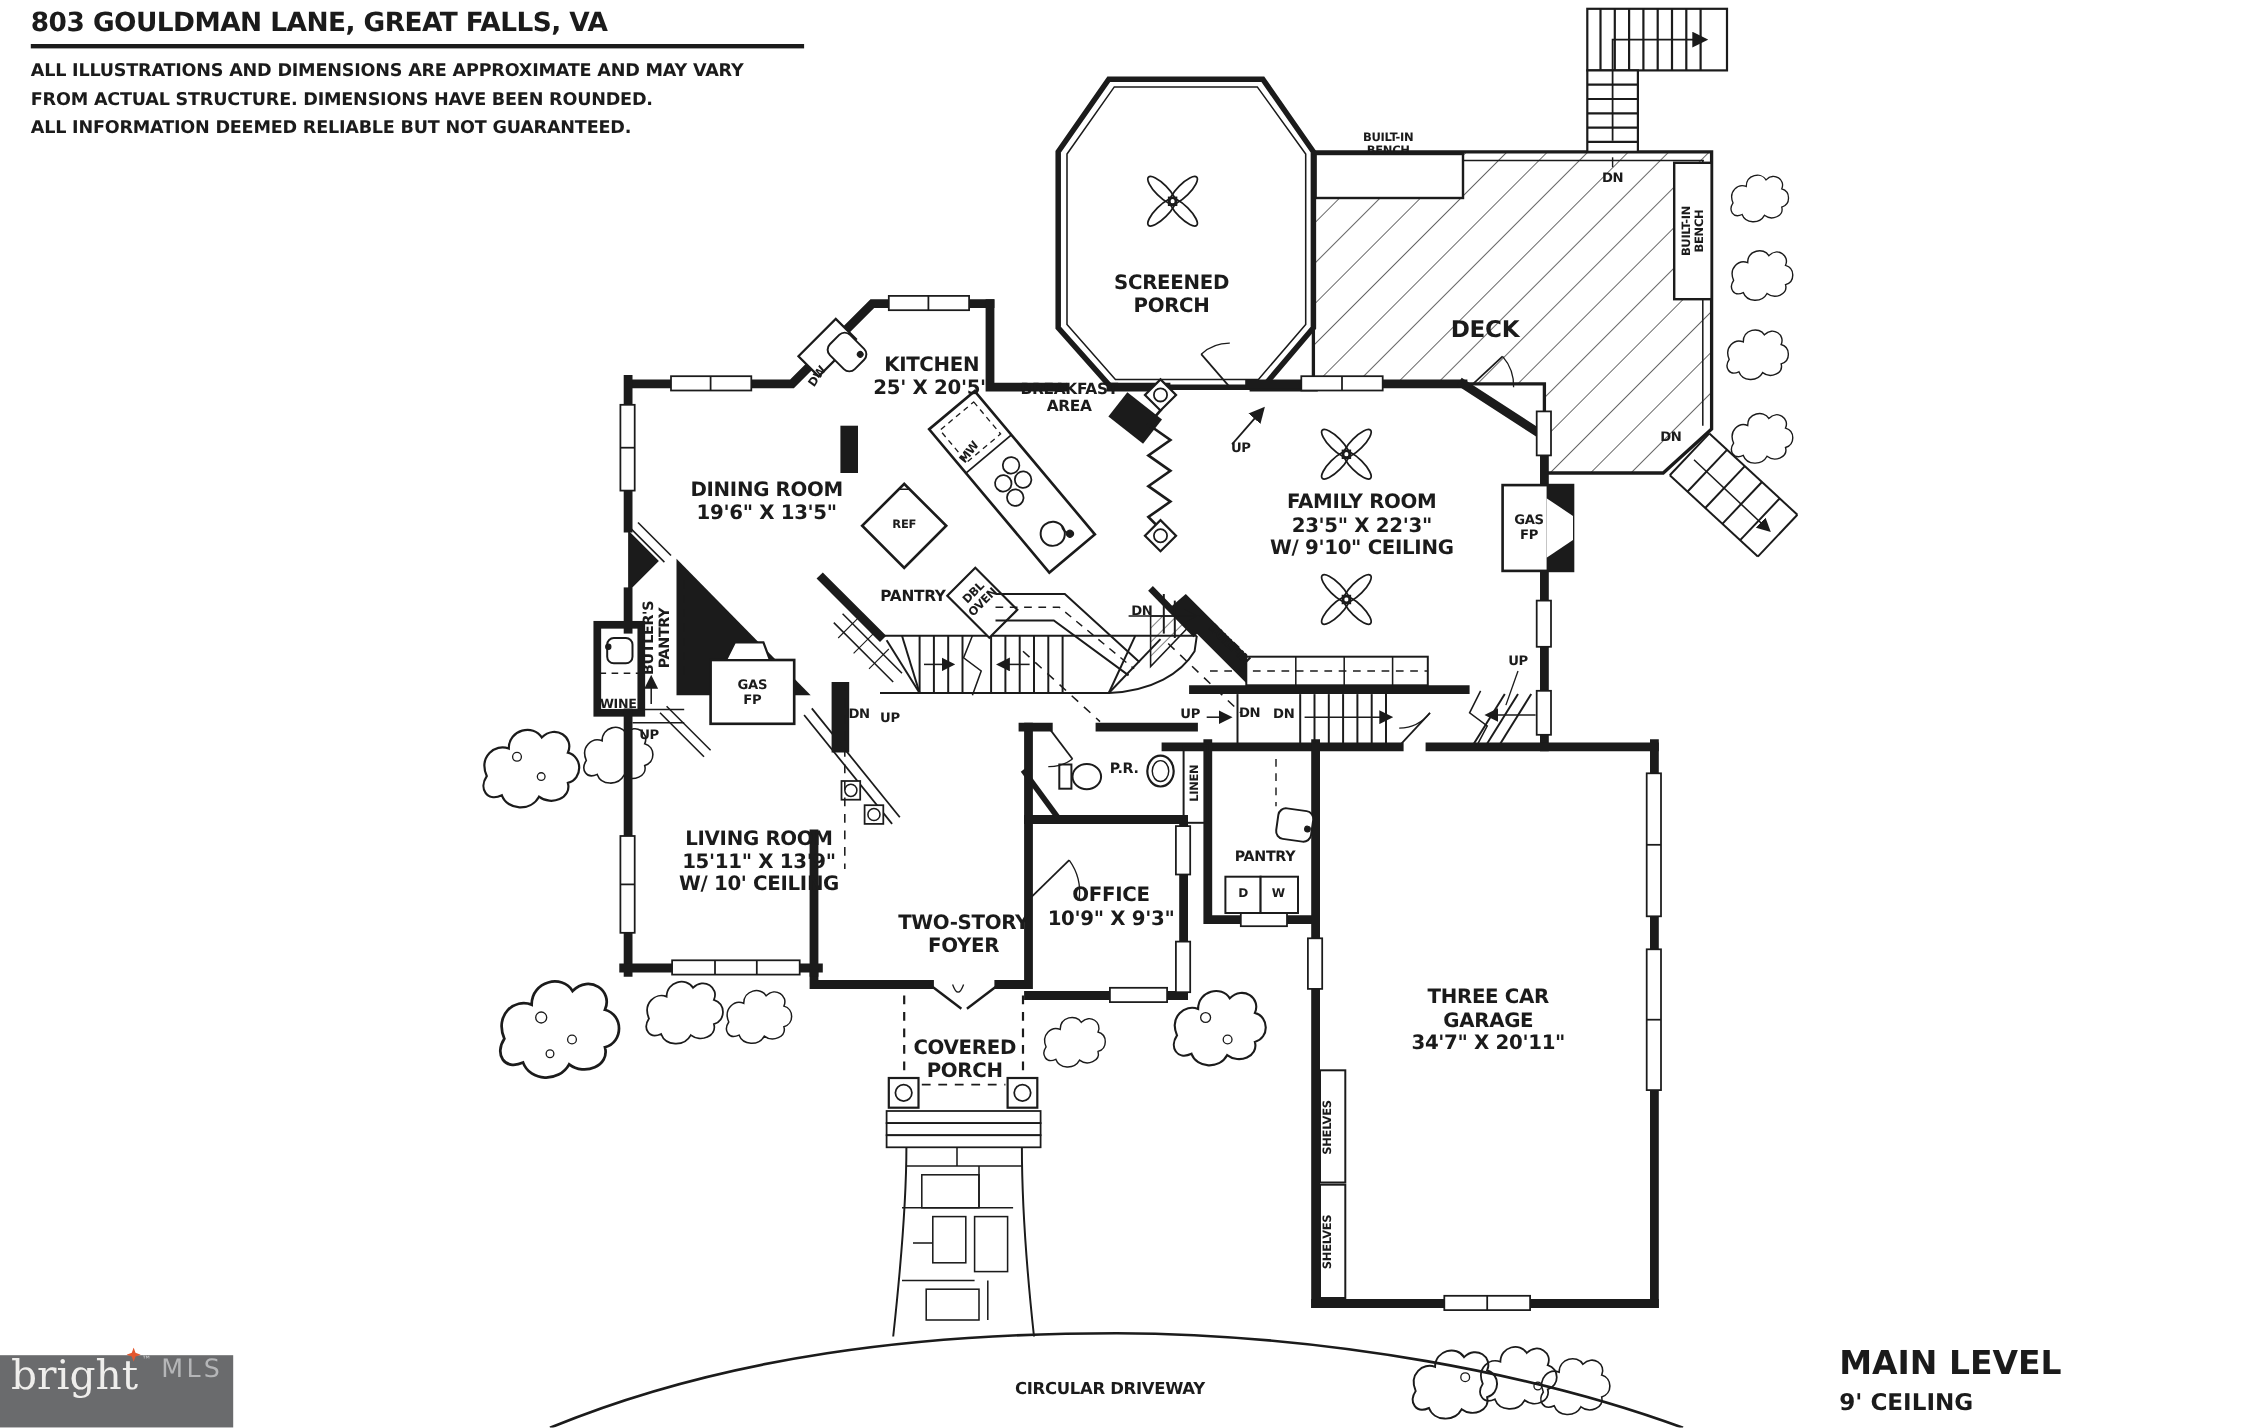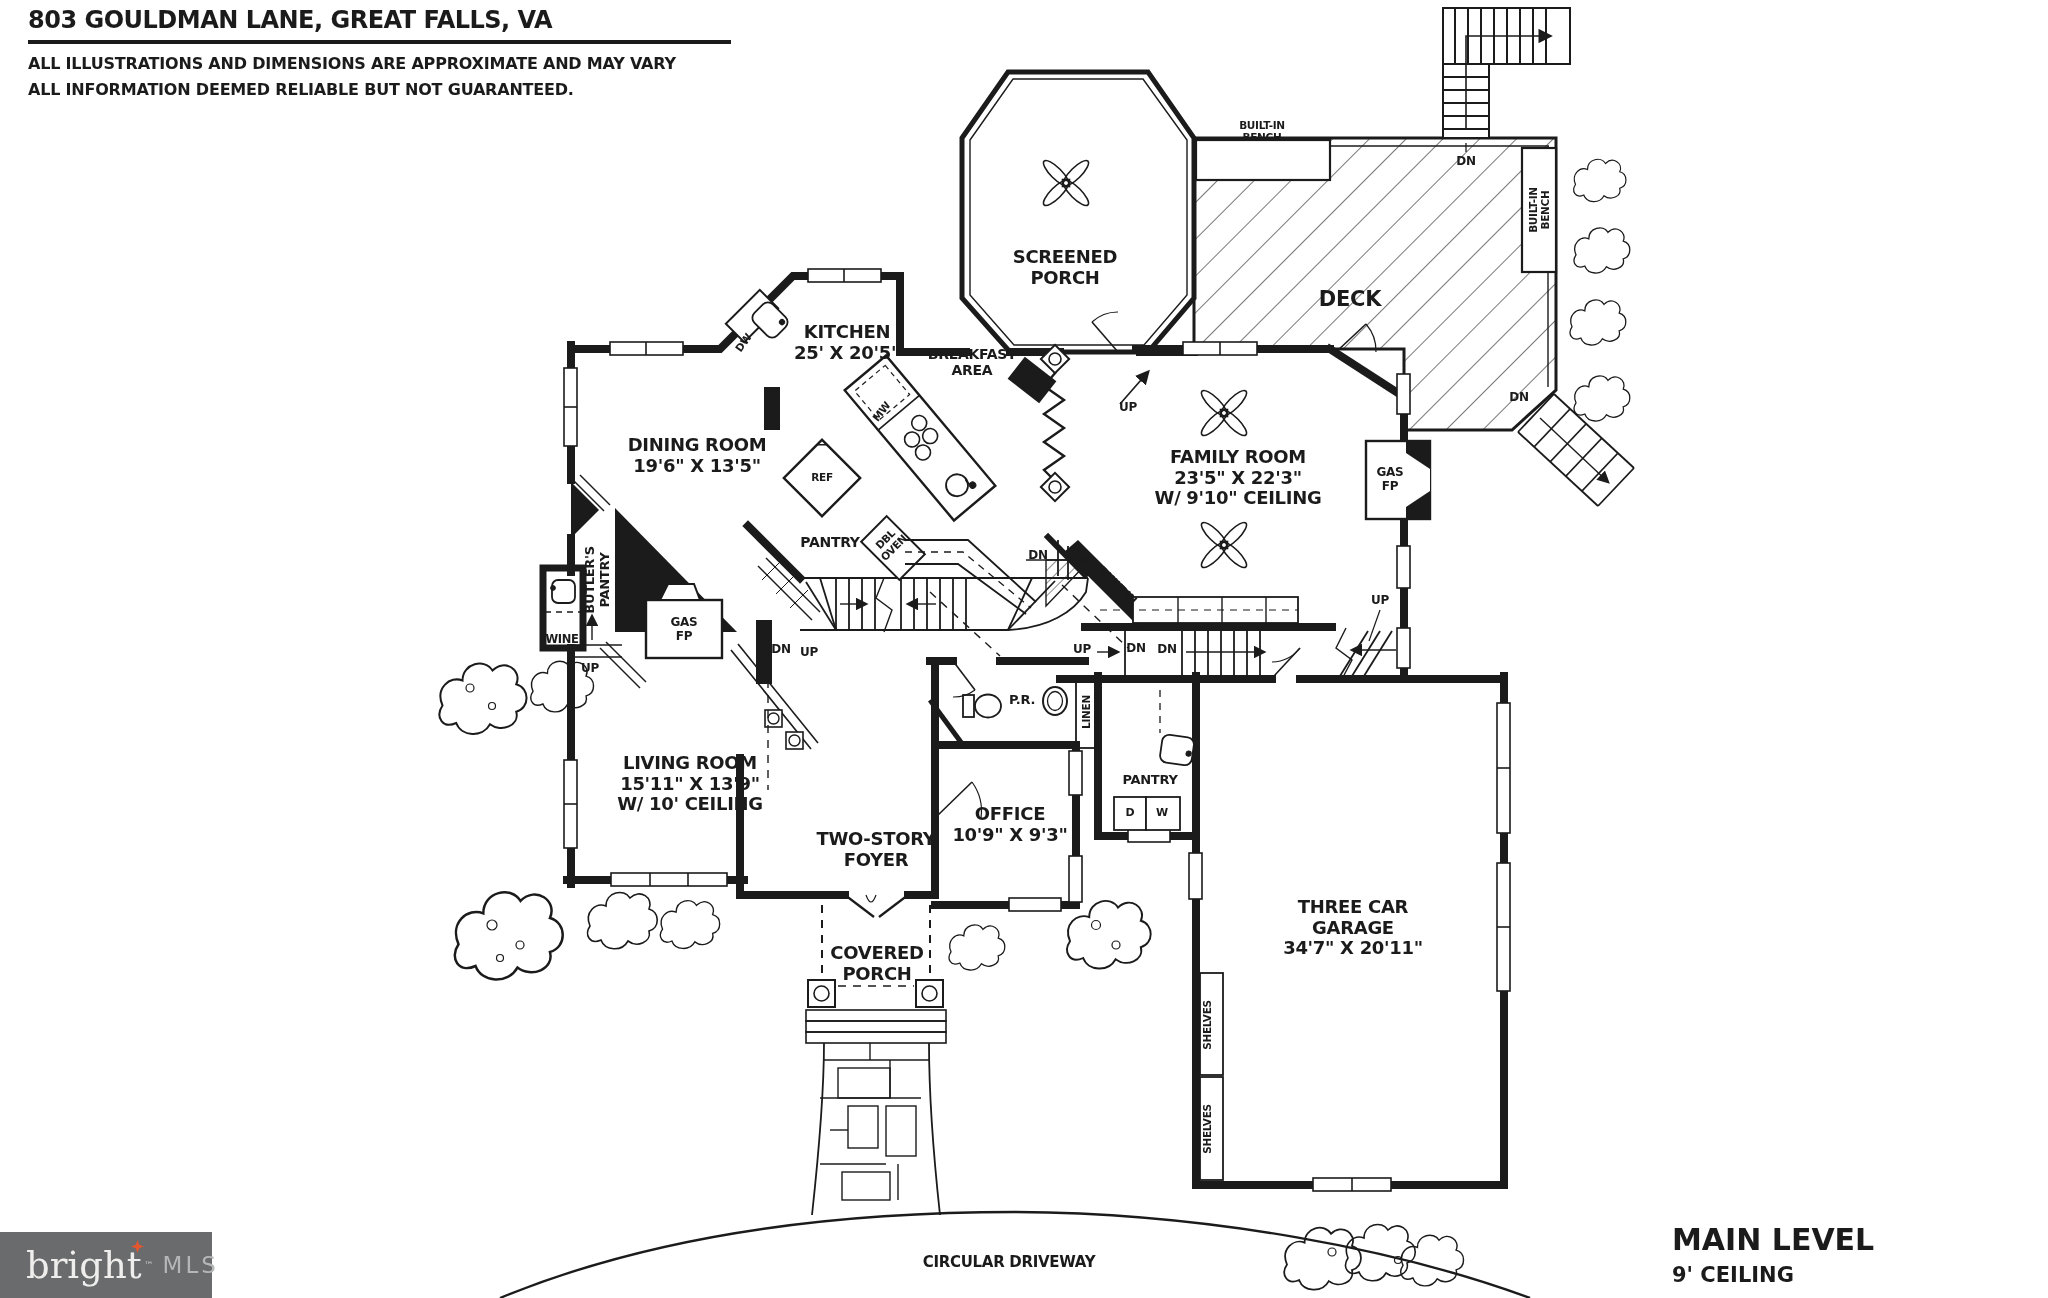--- a/index.html
+++ b/index.html
@@ -15,21 +15,21 @@
   .hdr-disc{font-size:16px;font-weight:bold;letter-spacing:-0.2px;margin-top:7px;white-space:nowrap;}
   
   #plan-labels{position:absolute;left:0;top:0;width:2048px;height:1298px;pointer-events:none;}
   .plan-label{position:absolute;transform:translate(-50%,-50%);text-align:center;font-weight:bold;
               line-height:1.14;letter-spacing:-0.3px;white-space:pre-line;color:#1b1b1b;}
   
   #level-block{position:absolute;left:1672px;top:1222px;}
   #level-title{font-size:30px;font-weight:bold;letter-spacing:0px;white-space:nowrap;}
   #level-sub{font-size:21px;font-weight:bold;margin-top:6px;white-space:nowrap;}
   #logo{position:absolute;left:0;top:1232px;width:212px;height:66px;background:#6a6b6d;
-        display:flex;align-items:center;padding-left:26px;box-sizing:border-box;}
+        display:flex;padding-left:10px;box-sizing:border-box;}
   #logo .brand{font-family:"DejaVu Serif",serif;font-size:37px;color:#efeeec;position:relative;line-height:1;}
   #logo .star{position:absolute;right:-2px;top:-7px;}
   #logo .tm{font-size:9px;color:#cfcfcf;vertical-align:top;margin-left:3px;}
   #logo .mls{font-size:23px;color:#b5b6b8;letter-spacing:3px;margin-left:9px;font-family:"DejaVu Sans",sans-serif;}
 </style>
 </head>
 <body>
 
 <div id="page">
 
@@ -544,20 +544,21 @@
       <div class="plan-label" style="left: 1167px; top: 650px; font-size: 12px;">DN</div>
       <div class="plan-label" style="left: 1380px; top: 601px; font-size: 12px;">UP</div>
       <div class="plan-label" style="left: 590px; top: 669px; font-size: 12px;">UP</div>
       <div class="plan-label" style="left: 1038px; top: 556px; font-size: 12px;">DN</div>
     </div>
 
   <div id="header">
     <div class="hdr-title">803 GOULDMAN LANE, GREAT FALLS, VA</div>
     <div class="hdr-rule"></div>
     <div class="hdr-disc">ALL ILLUSTRATIONS AND DIMENSIONS ARE APPROXIMATE AND MAY VARY</div>
+    <div class="hdr-disc">FROM ACTUAL STRUCTURE. DIMENSIONS HAVE BEEN ROUNDED.</div>
     <div class="hdr-disc">ALL INFORMATION DEEMED RELIABLE BUT NOT GUARANTEED.</div>
   </div>
 
   <div id="level-block">
     <div id="level-title">MAIN LEVEL</div>
     <div id="level-sub">9' CEILING</div>
   </div>
 
   <div id="logo">
     <span class="brand">

